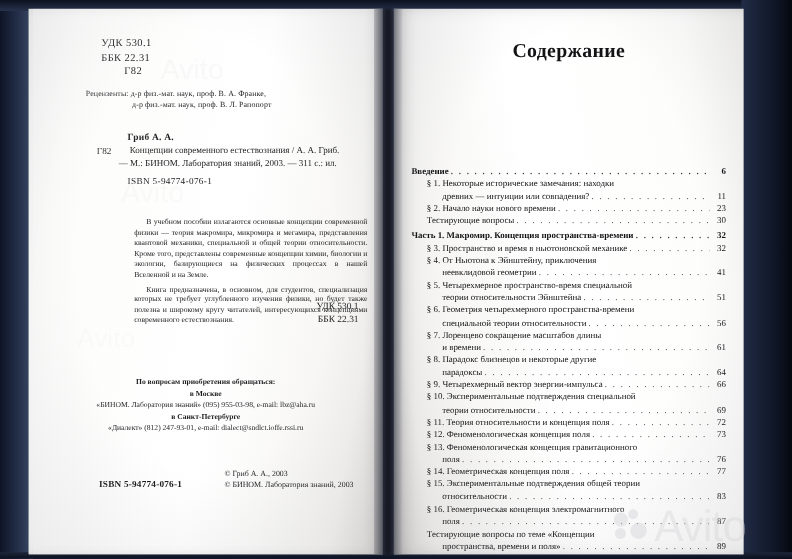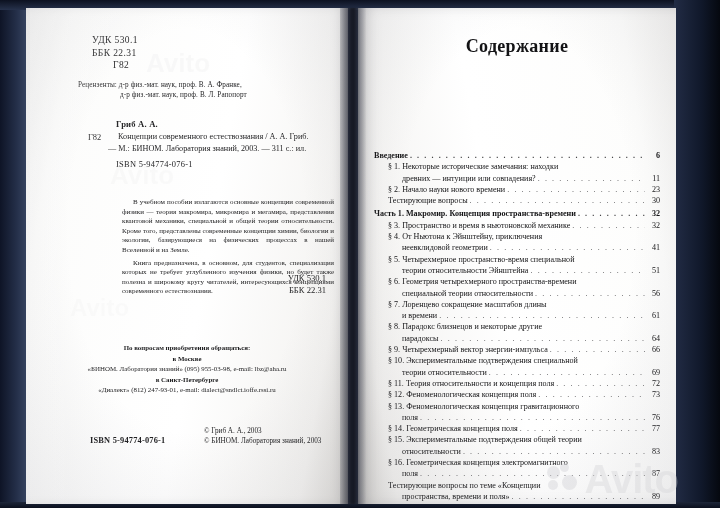--- a/index.html
+++ b/index.html
@@ -81,21 +81,21 @@
     font-size:8px;line-height:11.3px;}
   .toc .row .pg{flex:0 0 auto;text-align:right;min-width:13px;}
   .toc .cont{white-space:nowrap;}
   .toc .lvl1{margin-left:14px;}
   .toc .ind{padding-left:14px;}
   .toc .part{font-weight:bold;margin-top:2px;margin-left:0;}
   .toc .plain{margin-left:14px;}
 
   
   .wm{position:absolute;opacity:.30;color:#d5d5d8;font-family:"Liberation Sans",sans-serif;
-      font-weight:bold;pointer-events:none;user-select:none;}
+      font-weight:normal;pointer-events:none;user-select:none;}
   .wm-main{right:42px;bottom:6px;font-size:40px;letter-spacing:-1px;display:flex;align-items:center;gap:3px;opacity:.40;}
   .wm-dots{position:relative;width:34px;height:34px;display:inline-block;}
   .wm-dots i{position:absolute;border-radius:50%;background:#cfcfd4;display:block;}
   .wm-dots i.a{width:13px;height:13px;left:0;top:3px;}
   .wm-dots i.b{width:9px;height:9px;left:13px;top:0;}
   .wm-dots i.c{width:10px;height:10px;left:1px;top:17px;}
   .wm-dots i.d{width:15px;height:15px;left:15px;top:12px;}
   .wm-faint1{left:120px;top:40px;font-size:26px;opacity:.13;}
   .wm-faint2{left:84px;top:152px;font-size:26px;opacity:.11;}
   .wm-faint3{left:44px;top:286px;font-size:24px;opacity:.09;}

